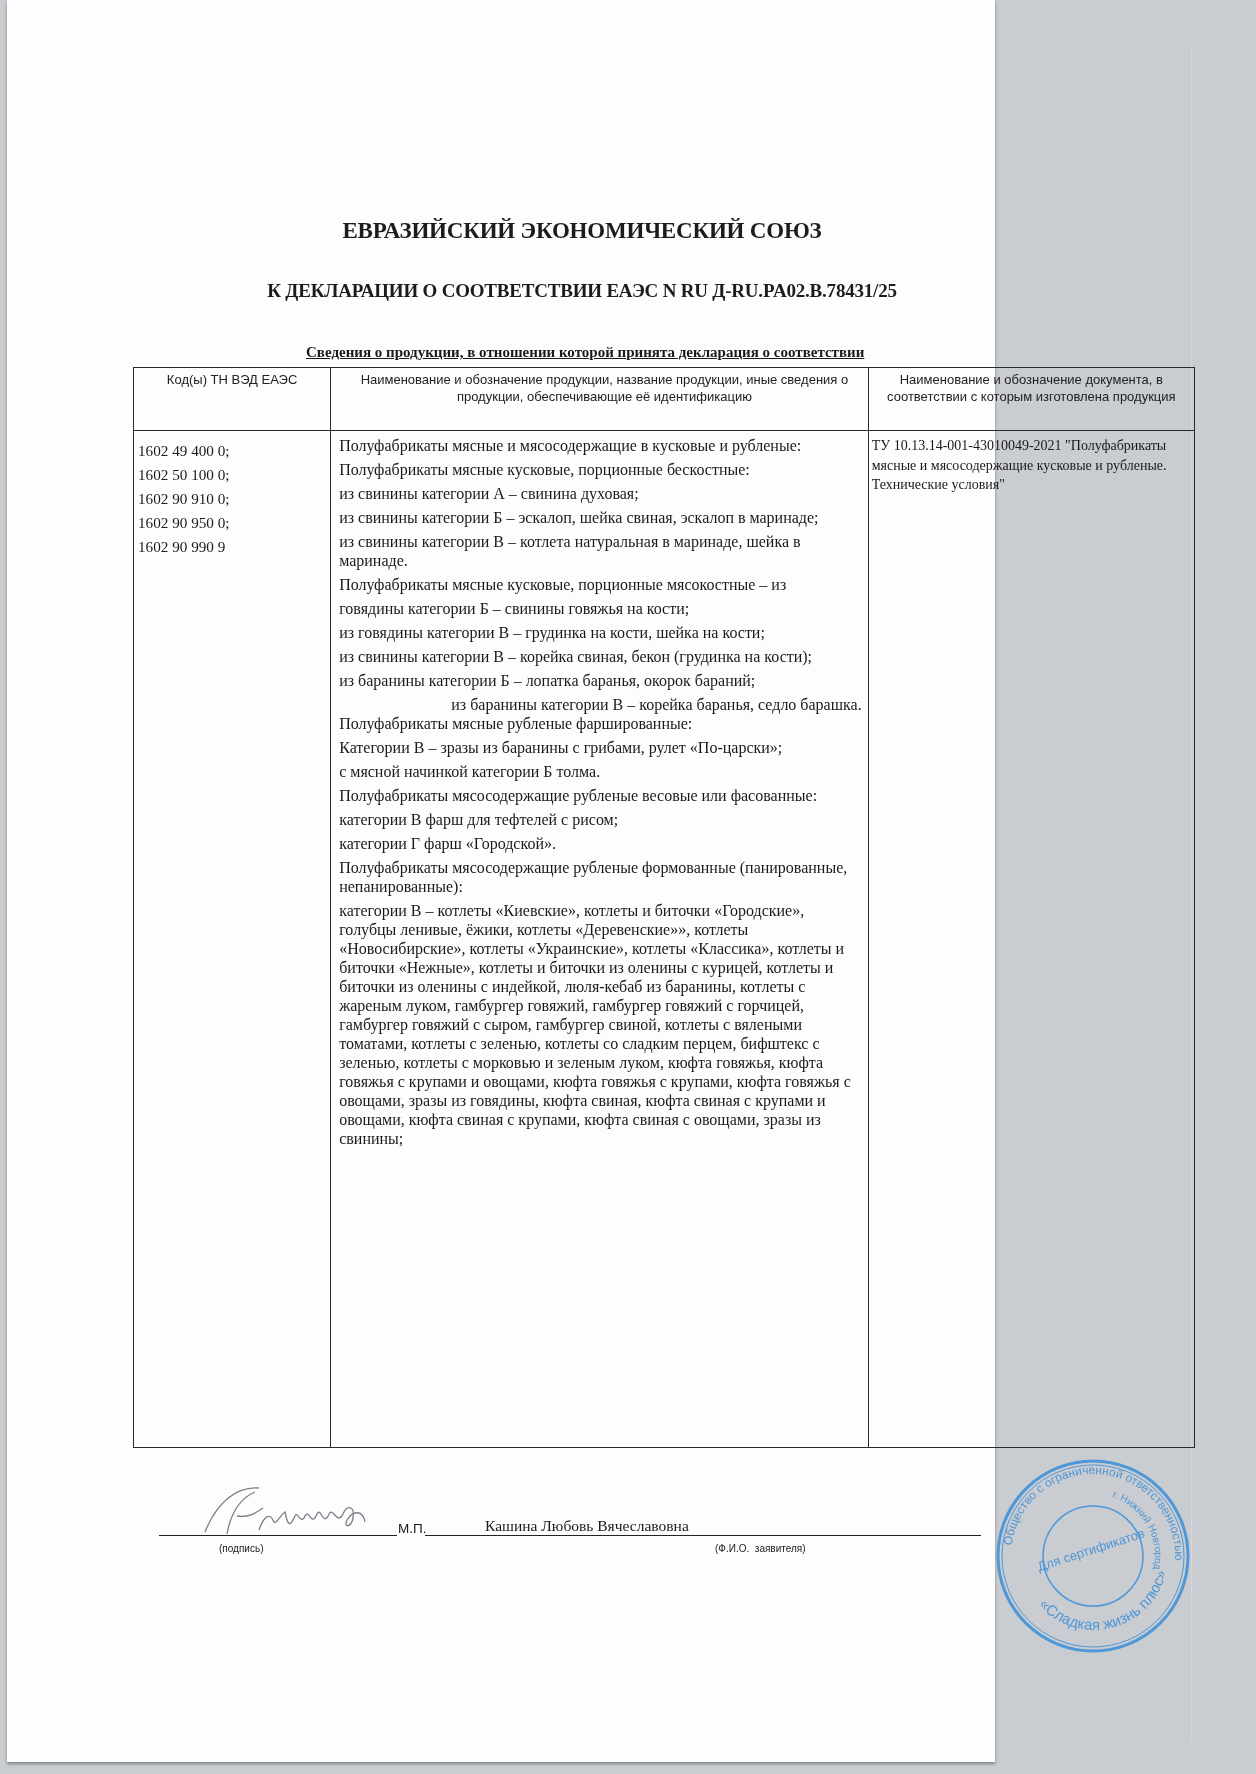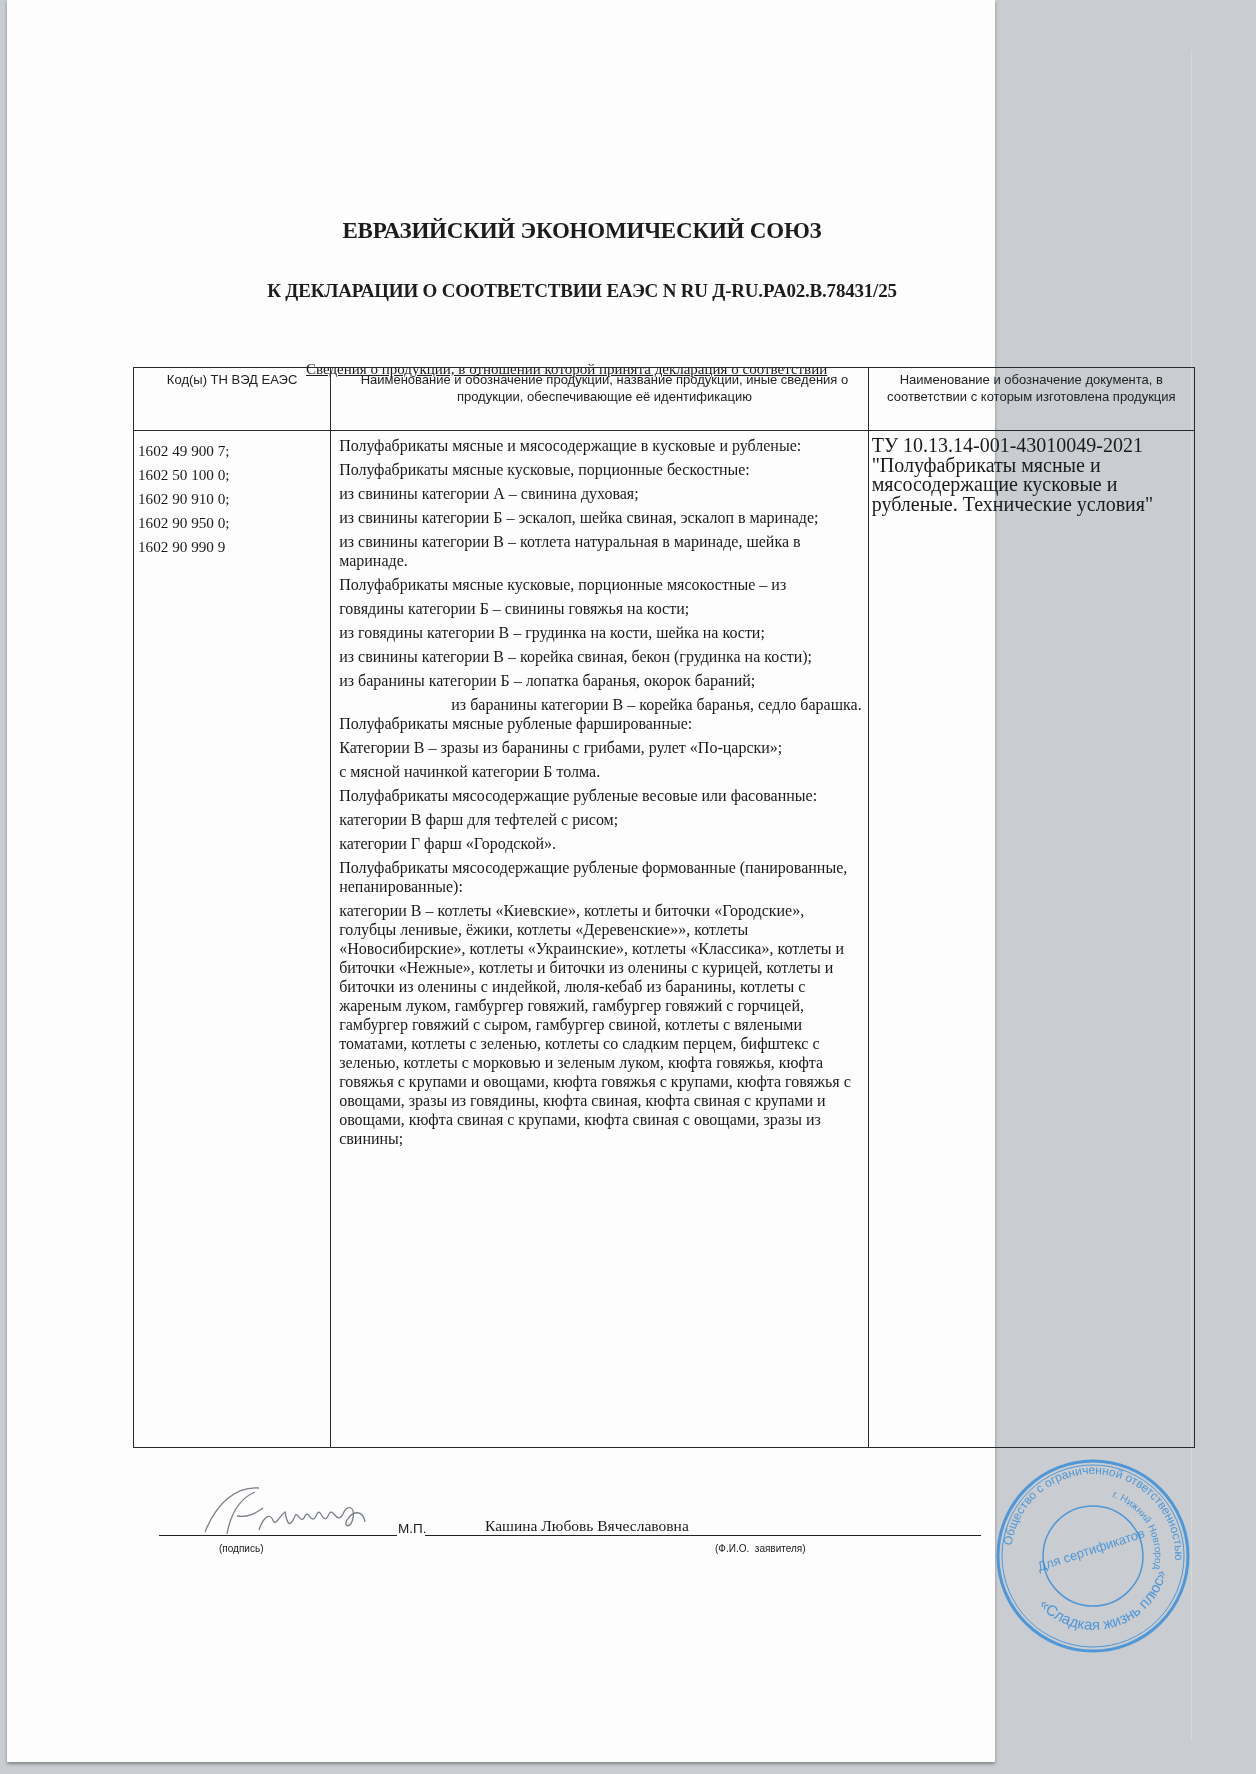--- a/index.html
+++ b/index.html
@@ -18,21 +18,21 @@
     background:#d7d7d7;
   }
   .title {
     position:absolute; left:0; width:1150px; text-align:center;
     font-weight:bold; color:#1c1c1c; letter-spacing:-0.2px;
   }
   .t1 { top:218px; font-size:23px; }
   .t2 { top:253px; font-size:19px; }
   .t3 { top:280px; font-size:19px; }
   .caption {
-    position:absolute; left:299px; top:361px; font-size:15px; font-weight:normal;
+    position:absolute; left:299px; top:344px; font-size:15px; font-weight:bold;
     text-decoration:underline; white-space:nowrap;
   }
   table.grid {
     position:absolute; left:126px; top:367px; width:1062px;
     border-collapse:collapse; table-layout:fixed;
   }
   table.grid td, table.grid th {
     border:1.5px solid #2a2a2a; vertical-align:top; padding:0;
   }
   table.grid th {
@@ -41,21 +41,21 @@
   }
   .col1 { width:197px; }
   .col2 { width:537px; }
   .col3 { width:326px; }
   td.body { height:1016px; }
   .codes { padding:8px 0 0 4px; font-size:15.2px; line-height:24px; }
   .codes div { white-space:nowrap; }
   .desc { padding:5px 6px 0 8px; font-size:16px; line-height:19px; }
   .desc p { margin:0 0 5px 0; }
   .desc p.tight { margin-bottom:0;text-align:right; }
-  .doc { padding:5px 4px 0 3px; font-size:20px; line-height:19.5px; }
+  .doc { padding:5px 4px 0 3px; font-size:14px; line-height:19.5px; }
   .sig-line {
     position:absolute; left:152px; top:1535px; width:238px; height:1px; background:#222;
   }
   .sig-scribble {
     position:absolute; left:190px; top:1482px; width:200px; height:56px;
   }
   .mp {
     position:absolute; left:391px; top:1521px; font-family:"Liberation Sans", sans-serif; font-size:13.5px;
   }
   .name-line {
@@ -93,21 +93,21 @@
       </colgroup>
     <tbody>
         <tr>
       <th>Код(ы) ТН ВЭД ЕАЭС</th>
       <th style="padding-left:14px;padding-right:4px;">Наименование и обозначение продукции, название продукции, иные сведения о продукции, обеспечивающие её идентификацию</th>
       <th>Наименование и обозначение документа, в соответствии с которым изготовлена продукция</th>
     </tr>
     <tr>
       <td class="body">
         <div class="codes">
-          <div>1602 49 900 7;</div>
+          <div>1602 49 400 0;</div>
           <div>1602 50 100 0;</div>
           <div>1602 90 910 0;</div>
           <div>1602 90 950 0;</div>
           <div>1602 90 990 9</div>
         </div>
       </td>
       <td class="body">
         <div class="desc">
           <p>Полуфабрикаты мясные и мясосодержащие в кусковые и рубленые:</p>
           <p>Полуфабрикаты мясные кусковые, порционные бескостные:</p>

